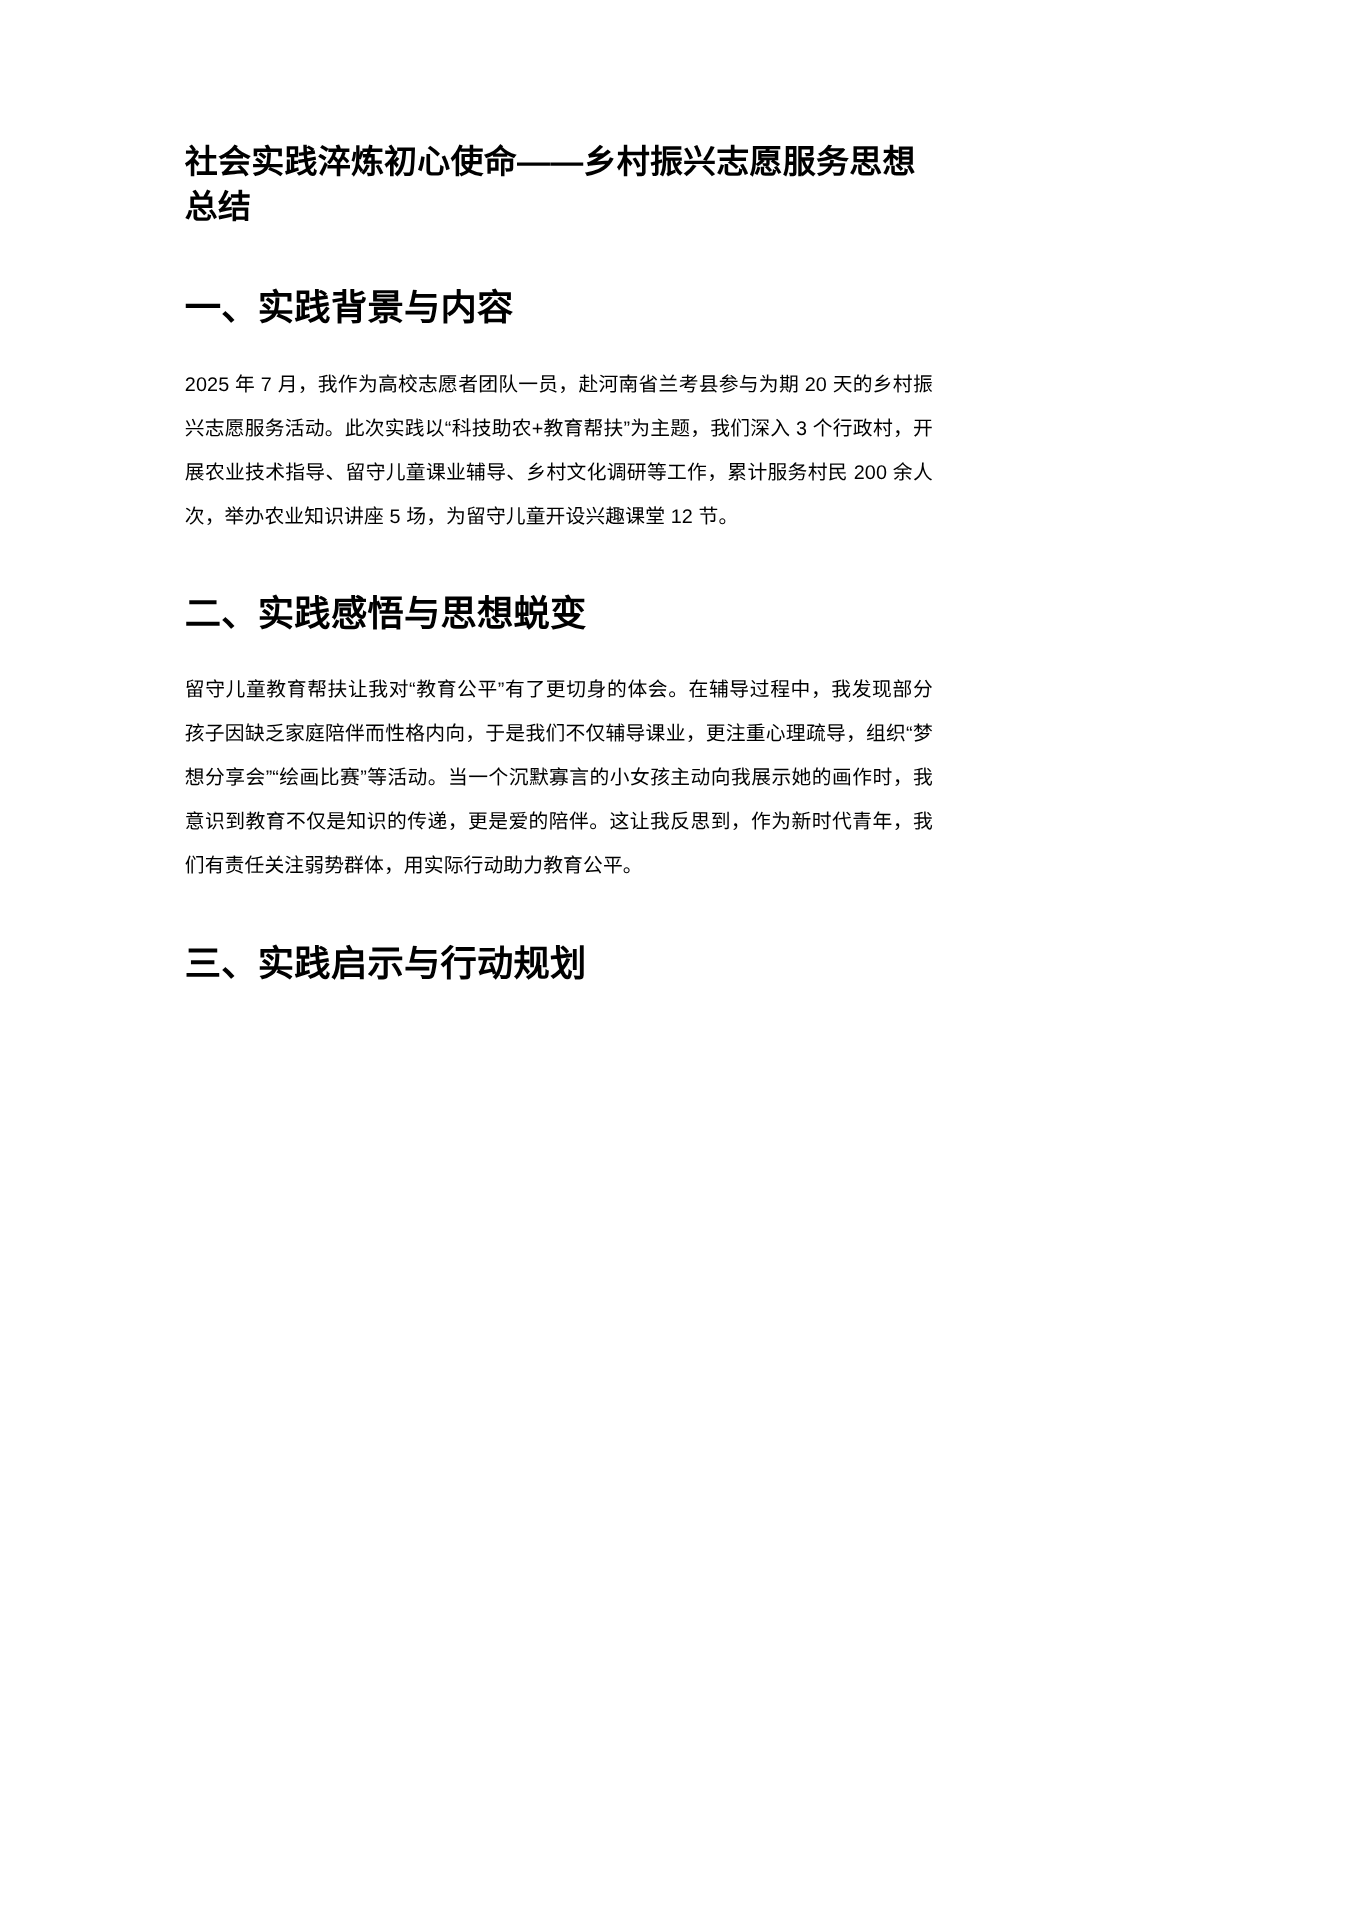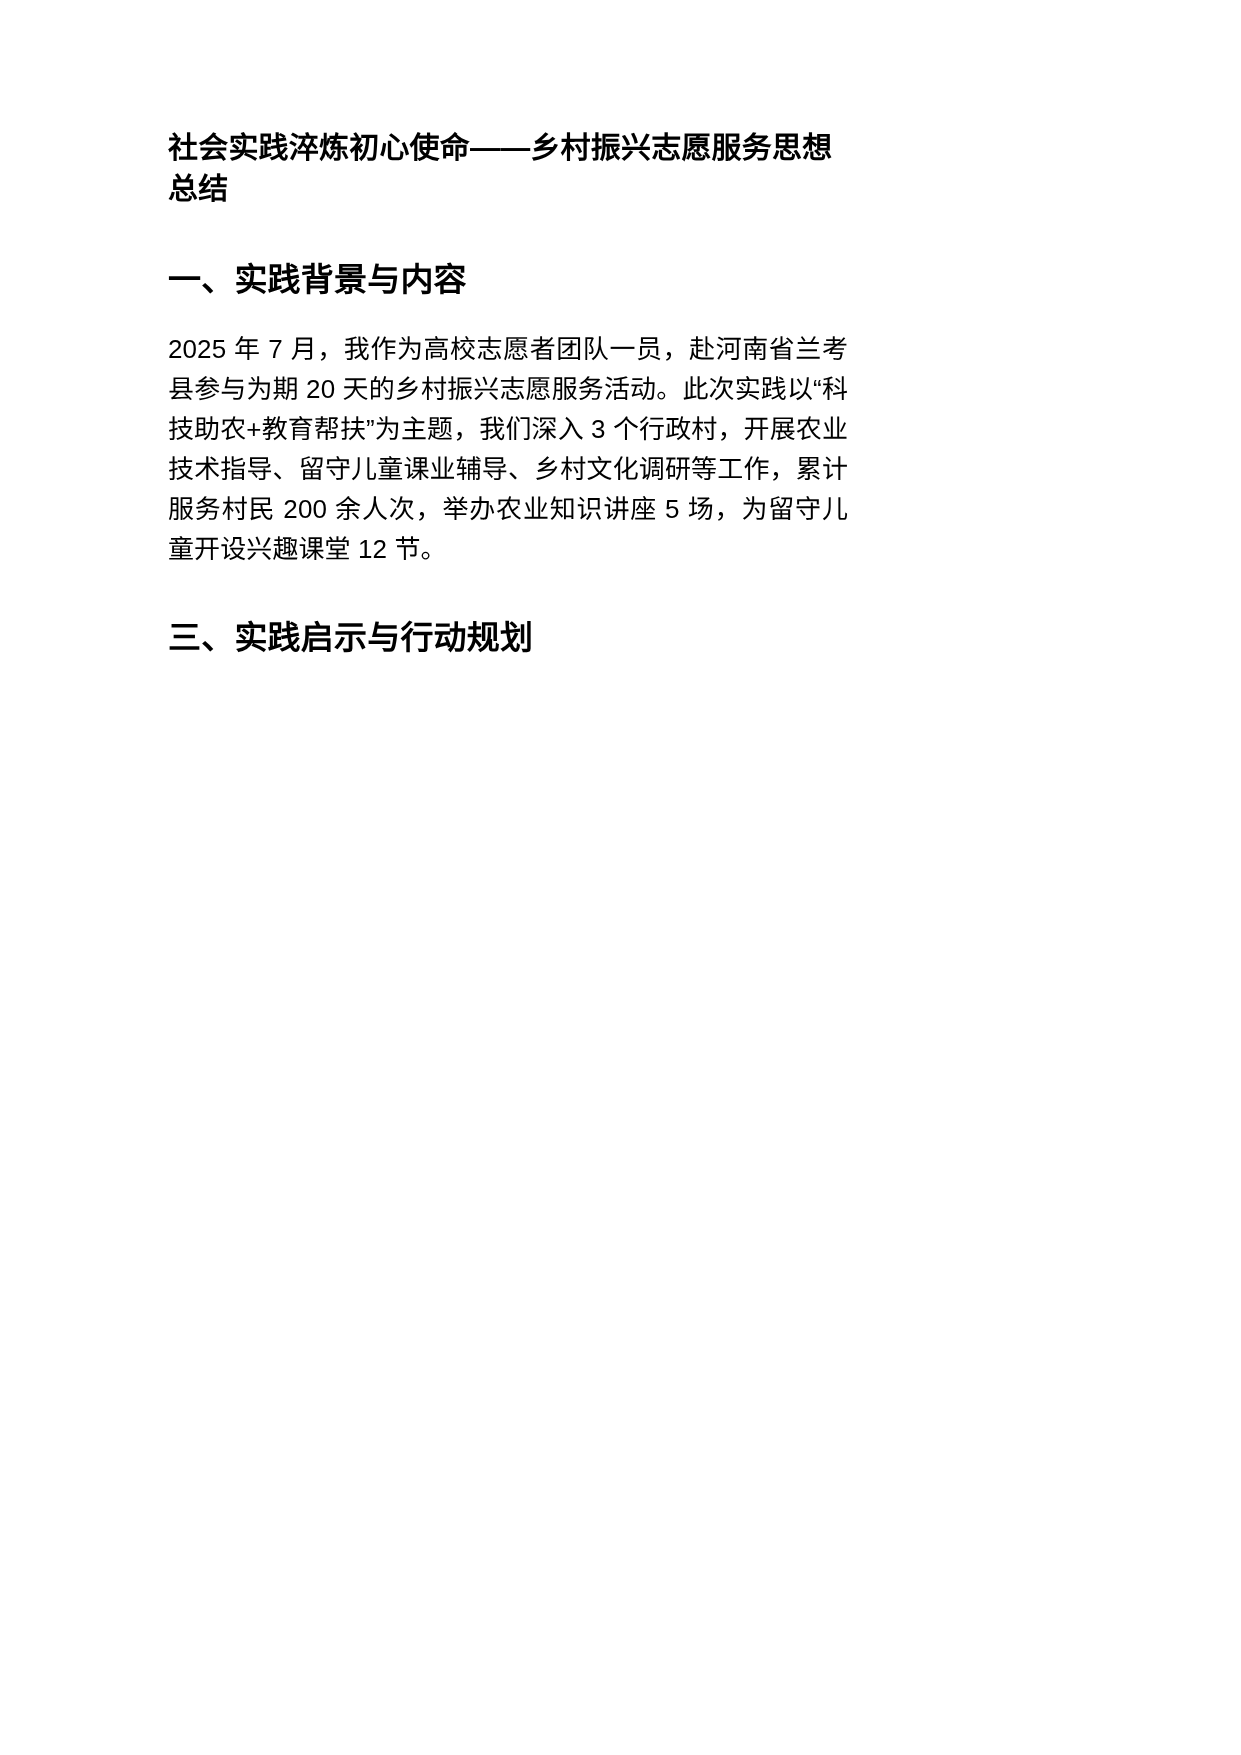--- a/index.html
+++ b/index.html
@@ -36,21 +36,21 @@
     font-size: 33px;
     font-weight: 700;
     line-height: 1.4;
     letter-spacing: 0.2px;
     margin: 0 0 26px 0;
   }
   .section + .section {
     margin-top: 46px;
   }
   .para {
-    font-size: 26px;
+    font-size: 18px;
     line-height: 40px;
     margin: 12px 0 20px 0;
     text-align: justify;
     text-justify: inter-ideograph;
     letter-spacing: 0.1px;
   }
   .para:last-child {
     margin-bottom: 0;
   }
   .section-body {
@@ -65,21 +65,23 @@
   <h1 class="doc-title">社会实践淬炼初心使命——乡村振兴志愿服务思想总结</h1>
 
   <section class="section">
     <h2 class="section-heading">一、实践背景与内容</h2>
     <div class="section-body">
       <p class="para">2025 年 7 月，我作为高校志愿者团队一员，赴河南省兰考县参与为期 20 天的乡村振兴志愿服务活动。此次实践以“科技助农+教育帮扶”为主题，我们深入 3 个行政村，开展农业技术指导、留守儿童课业辅导、乡村文化调研等工作，累计服务村民 200 余人次，举办农业知识讲座 5 场，为留守儿童开设兴趣课堂 12 节。</p>
     </div>
   </section>
 
   <section class="section">
+    <h2 class="section-heading">二、实践感悟与思想蜕变</h2>
     <div class="section-body">
+      <p class="para">留守儿童教育帮扶让我对“教育公平”有了更切身的体会。在辅导过程中，我发现部分孩子因缺乏家庭陪伴而性格内向，于是我们不仅辅导课业，更注重心理疏导，组织“梦想分享会”“绘画比赛”等活动。当一个沉默寡言的小女孩主动向我展示她的画作时，我意识到教育不仅是知识的传递，更是爱的陪伴。这让我反思到，作为新时代青年，我们有责任关注弱势群体，用实际行动助力教育公平。</p>
     </div>
   </section>
 
   <section class="section">
     <h2 class="section-heading">三、实践启示与行动规划</h2>
   </section>
 
 </div>
 
 </body></html>

